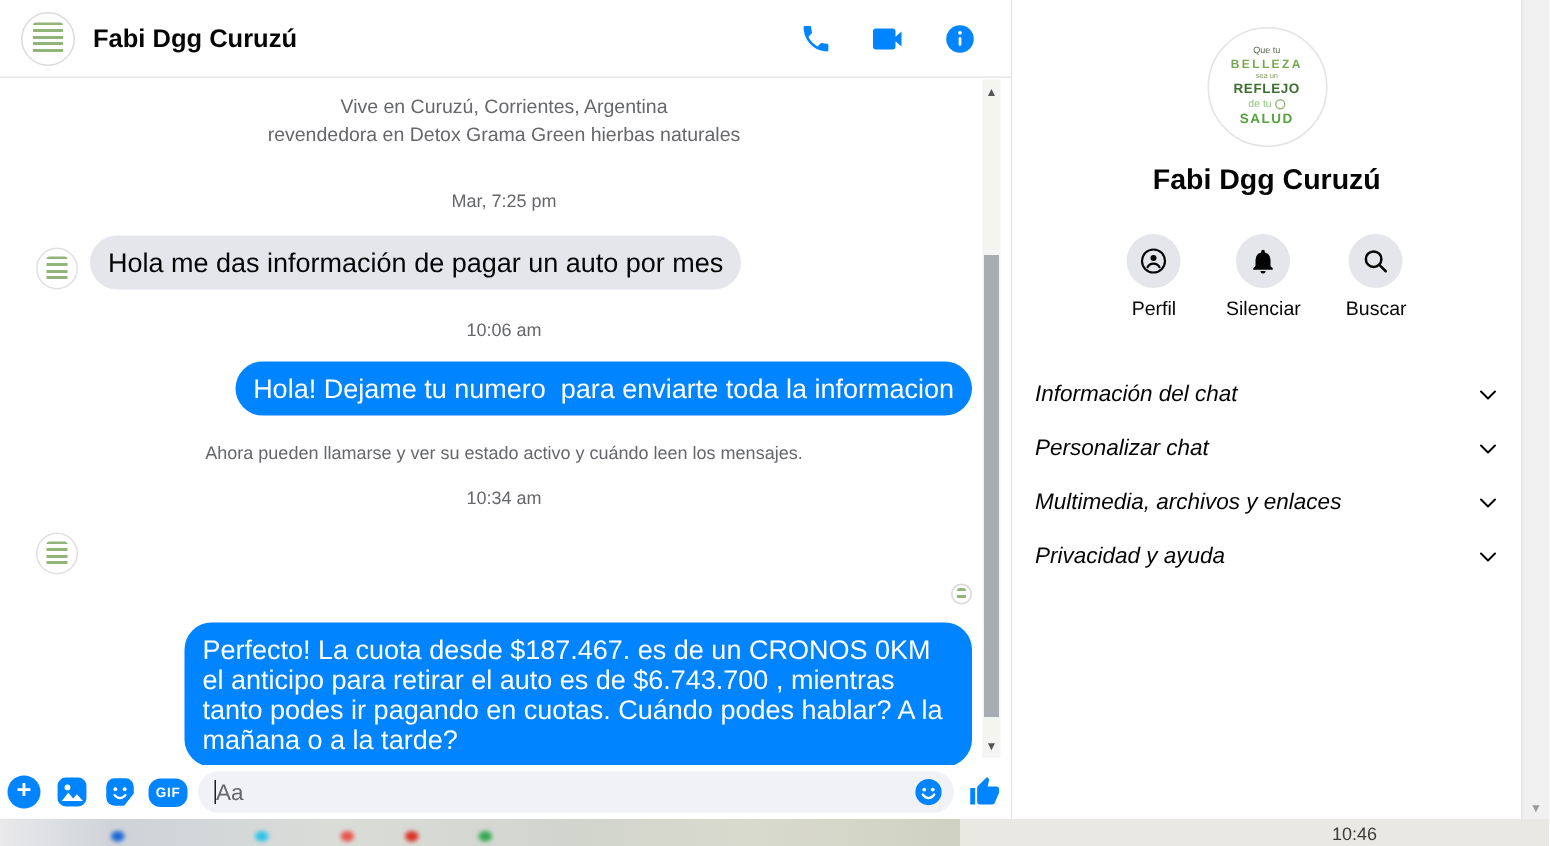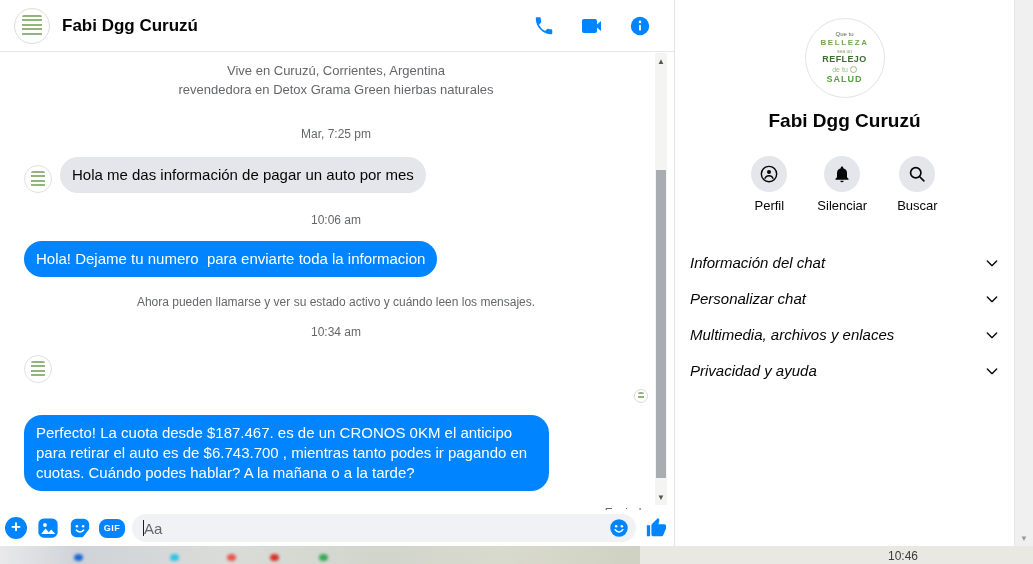--- a/index.html
+++ b/index.html
@@ -22,24 +22,24 @@
 
   .chat-scroll { position:absolute; left:0; top:52px; width:674px; height:458px; overflow:hidden;
     padding:0 26px 0 24px; }
   .center-note { text-align:center; font-size:13px; color:#65676b; line-height:19px;}
   .intro { margin-top:9px; }
   .ts-divider { text-align:center; font-size:12px; color:#65676b; }
   .sys-note { text-align:center; font-size:12px; color:#65676b; }
 
   .msg-row { display:flex; align-items:flex-end; }
   .msg-row.in  { justify-content:flex-start; gap:8px; }
-  .msg-row.out { }
+  .msg-row.out { justify-content:flex-end; }
   .mini-avatar { width:28px; height:28px; border-radius:50%; border:1px solid #e0e0e0;
     background:#fff; position:relative; overflow:hidden; flex:0 0 auto;}
-  .bubble { font-size:15px; line-height:20px; padding:8px 12px; border-radius:18px;
+  .bubble { font-size:18px; line-height:20px; padding:8px 12px; border-radius:18px;
     max-width:540px; white-space:pre-wrap; }
   .bubble.gray { background:#e4e6eb; color:#050505; }
   .bubble.blue { background:#0084ff; color:#ffffff; }
   .receipt-row { display:flex; justify-content:flex-end; padding-right:0px; }
   .receipt { width:14px; height:14px; border-radius:50%; border:1px solid #d8d8d8;
     background:#fff; position:relative; overflow:hidden;}
   .sent-status { text-align:right; font-size:12px; color:#65676b; }
 
   
   .chat-sb { position:absolute; top:53px; right:7px; width:12px; height:452px; background:#f4f4f3; }

